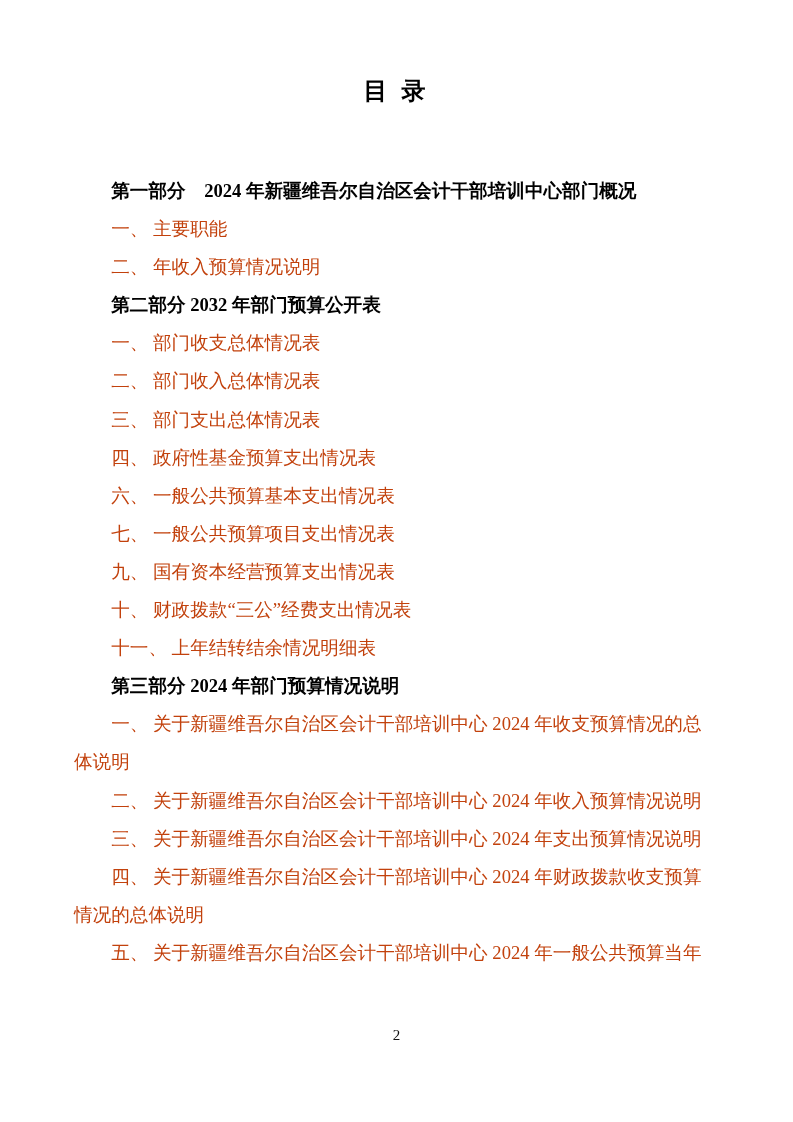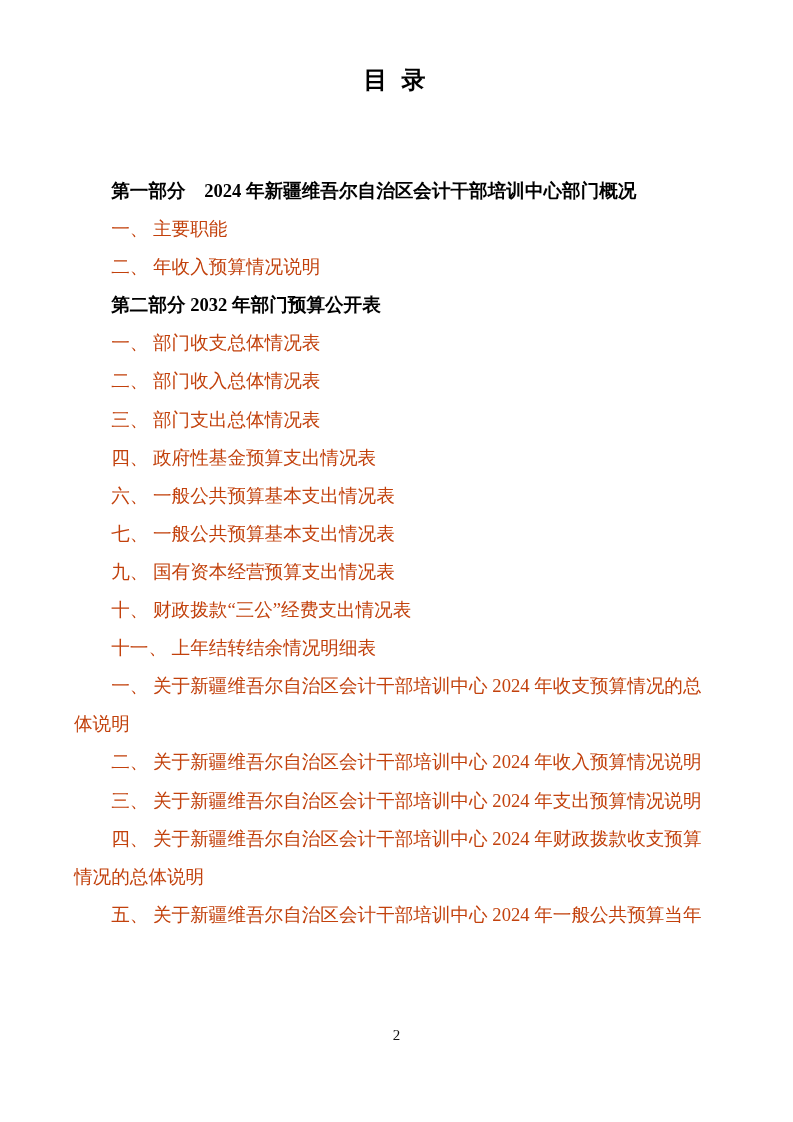--- a/index.html
+++ b/index.html
@@ -10,22 +10,22 @@
   .page {
     position: relative;
     width: 793px;
     height: 1122px;
     background: #ffffff;
     overflow: hidden;
     font-family: "Liberation Serif", "DejaVu Serif", serif;
     color: #1f1f1f;
   }
   .doc-title {
-    margin: 10px;
-    padding-top: 51px;
+    margin: 0;
+    padding-top: 72px;
     text-align: center;
     font-size: 24px;
     font-weight: bold;
     line-height: 38px;
     letter-spacing: 4px;
     color: #000000;
     white-space: pre;
   }
   .toc {
     position: absolute;
@@ -69,24 +69,25 @@
   <div class="toc" id="toc">
       <div class="toc-line heading">第一部分　2024 年新疆维吾尔自治区会计干部培训中心部门概况</div>
       <div class="toc-line item">一、 主要职能</div>
       <div class="toc-line item">二、 年收入预算情况说明</div>
       <div class="toc-line heading">第二部分 2032 年部门预算公开表</div>
       <div class="toc-line item">一、 部门收支总体情况表</div>
       <div class="toc-line item">二、 部门收入总体情况表</div>
       <div class="toc-line item">三、 部门支出总体情况表</div>
       <div class="toc-line item">四、 政府性基金预算支出情况表</div>
       <div class="toc-line item">六、 一般公共预算基本支出情况表</div>
-      <div class="toc-line item">七、 一般公共预算基本支出情况表</div>
+      <div class="toc-line item">七、 一般公共预算项目支出情况表</div>
       <div class="toc-line item">九、 国有资本经营预算支出情况表</div>
       <div class="toc-line item">十、 财政拨款“三公”经费支出情况表</div>
       <div class="toc-line item">十一、 上年结转结余情况明细表</div>
+      <div class="toc-line heading">第三部分 2024 年部门预算情况说明</div>
       <div class="toc-line item">一、 关于新疆维吾尔自治区会计干部培训中心 2024 年收支预算情况的总</div>
       <div class="toc-line continuation">体说明</div>
       <div class="toc-line item">二、 关于新疆维吾尔自治区会计干部培训中心 2024 年收入预算情况说明</div>
       <div class="toc-line item">三、 关于新疆维吾尔自治区会计干部培训中心 2024 年支出预算情况说明</div>
       <div class="toc-line item">四、 关于新疆维吾尔自治区会计干部培训中心 2024 年财政拨款收支预算</div>
       <div class="toc-line continuation">情况的总体说明</div>
       <div class="toc-line item">五、 关于新疆维吾尔自治区会计干部培训中心 2024 年一般公共预算当年</div>
     </div>
 
   <div class="page-number">2</div>

